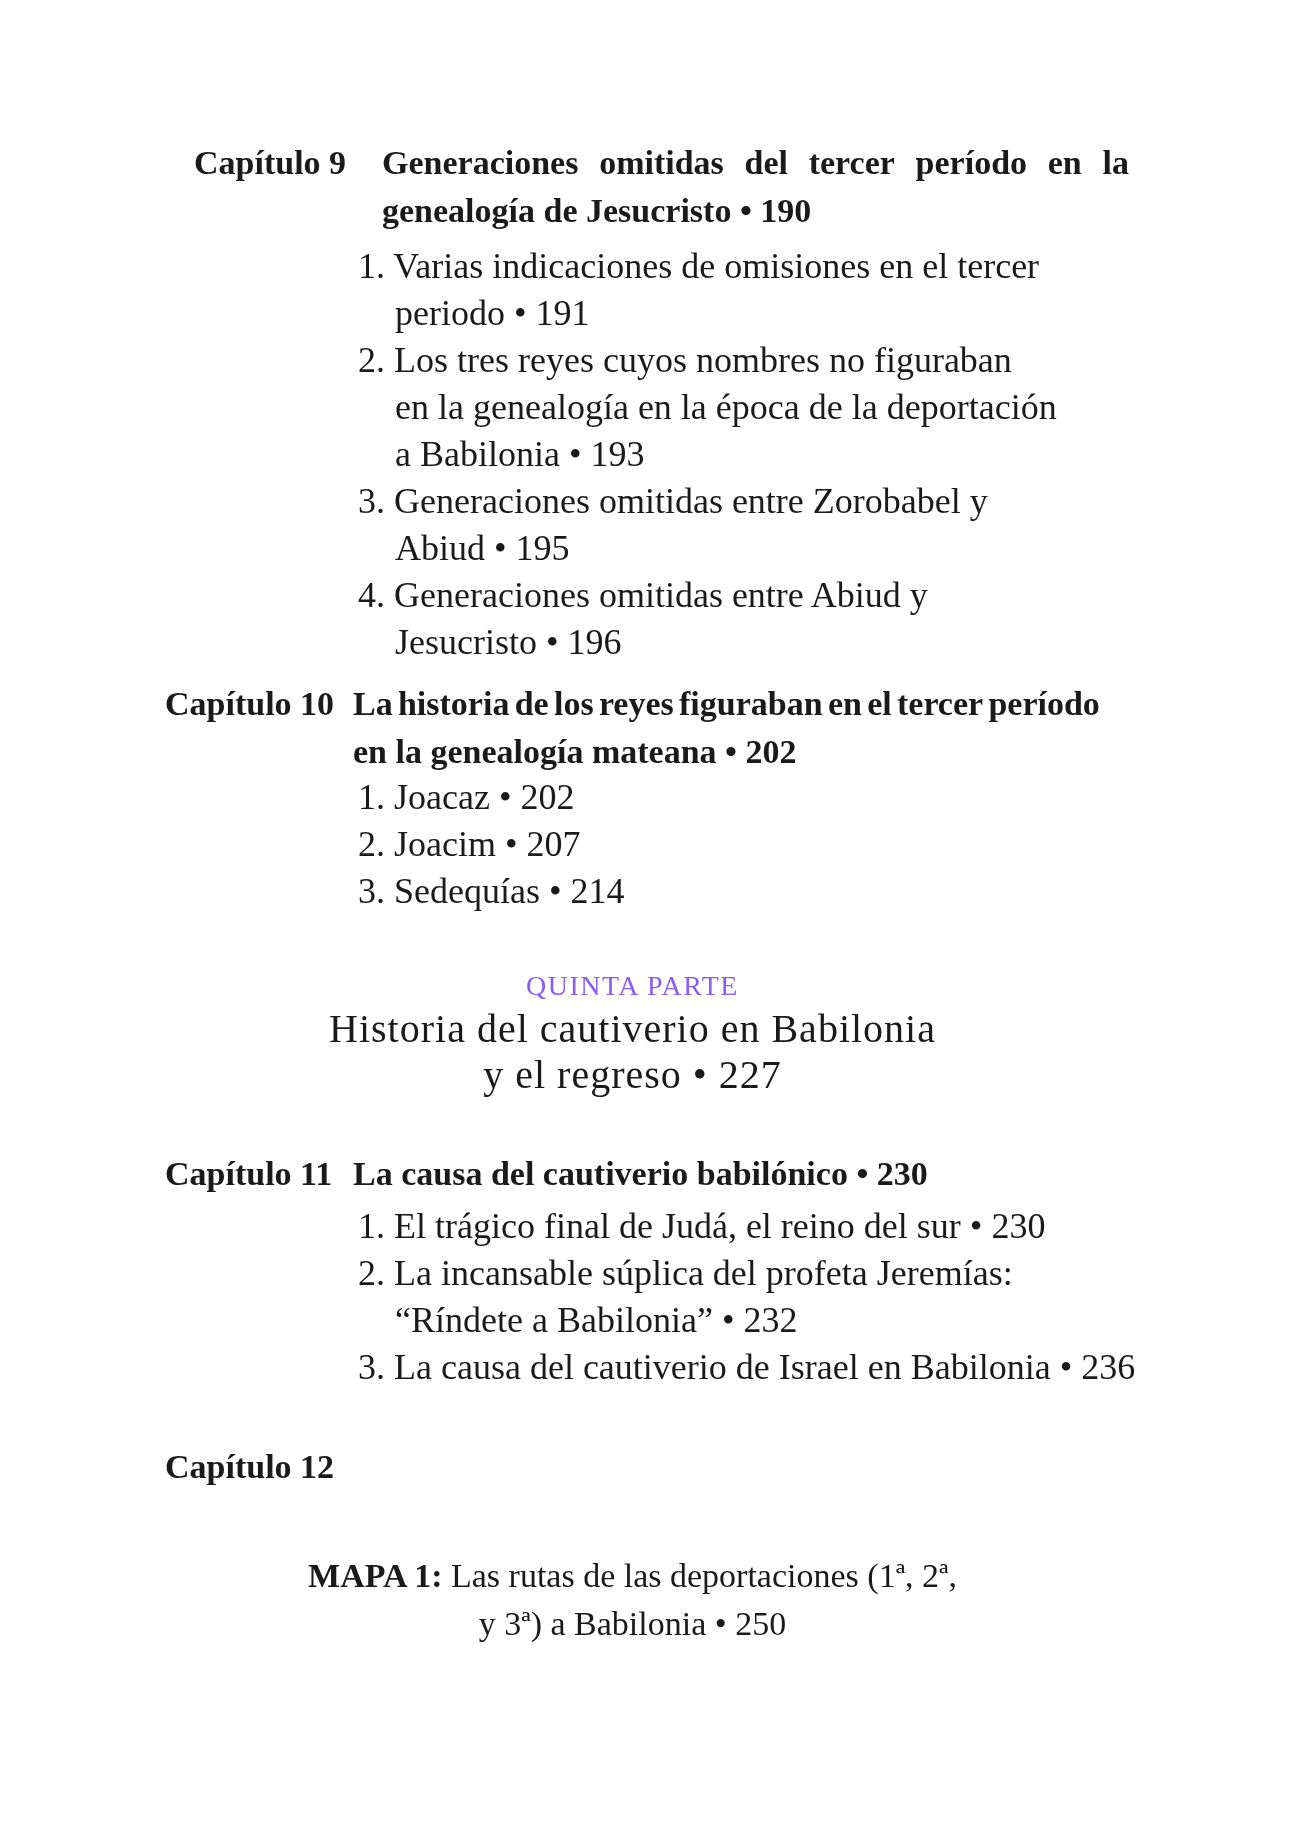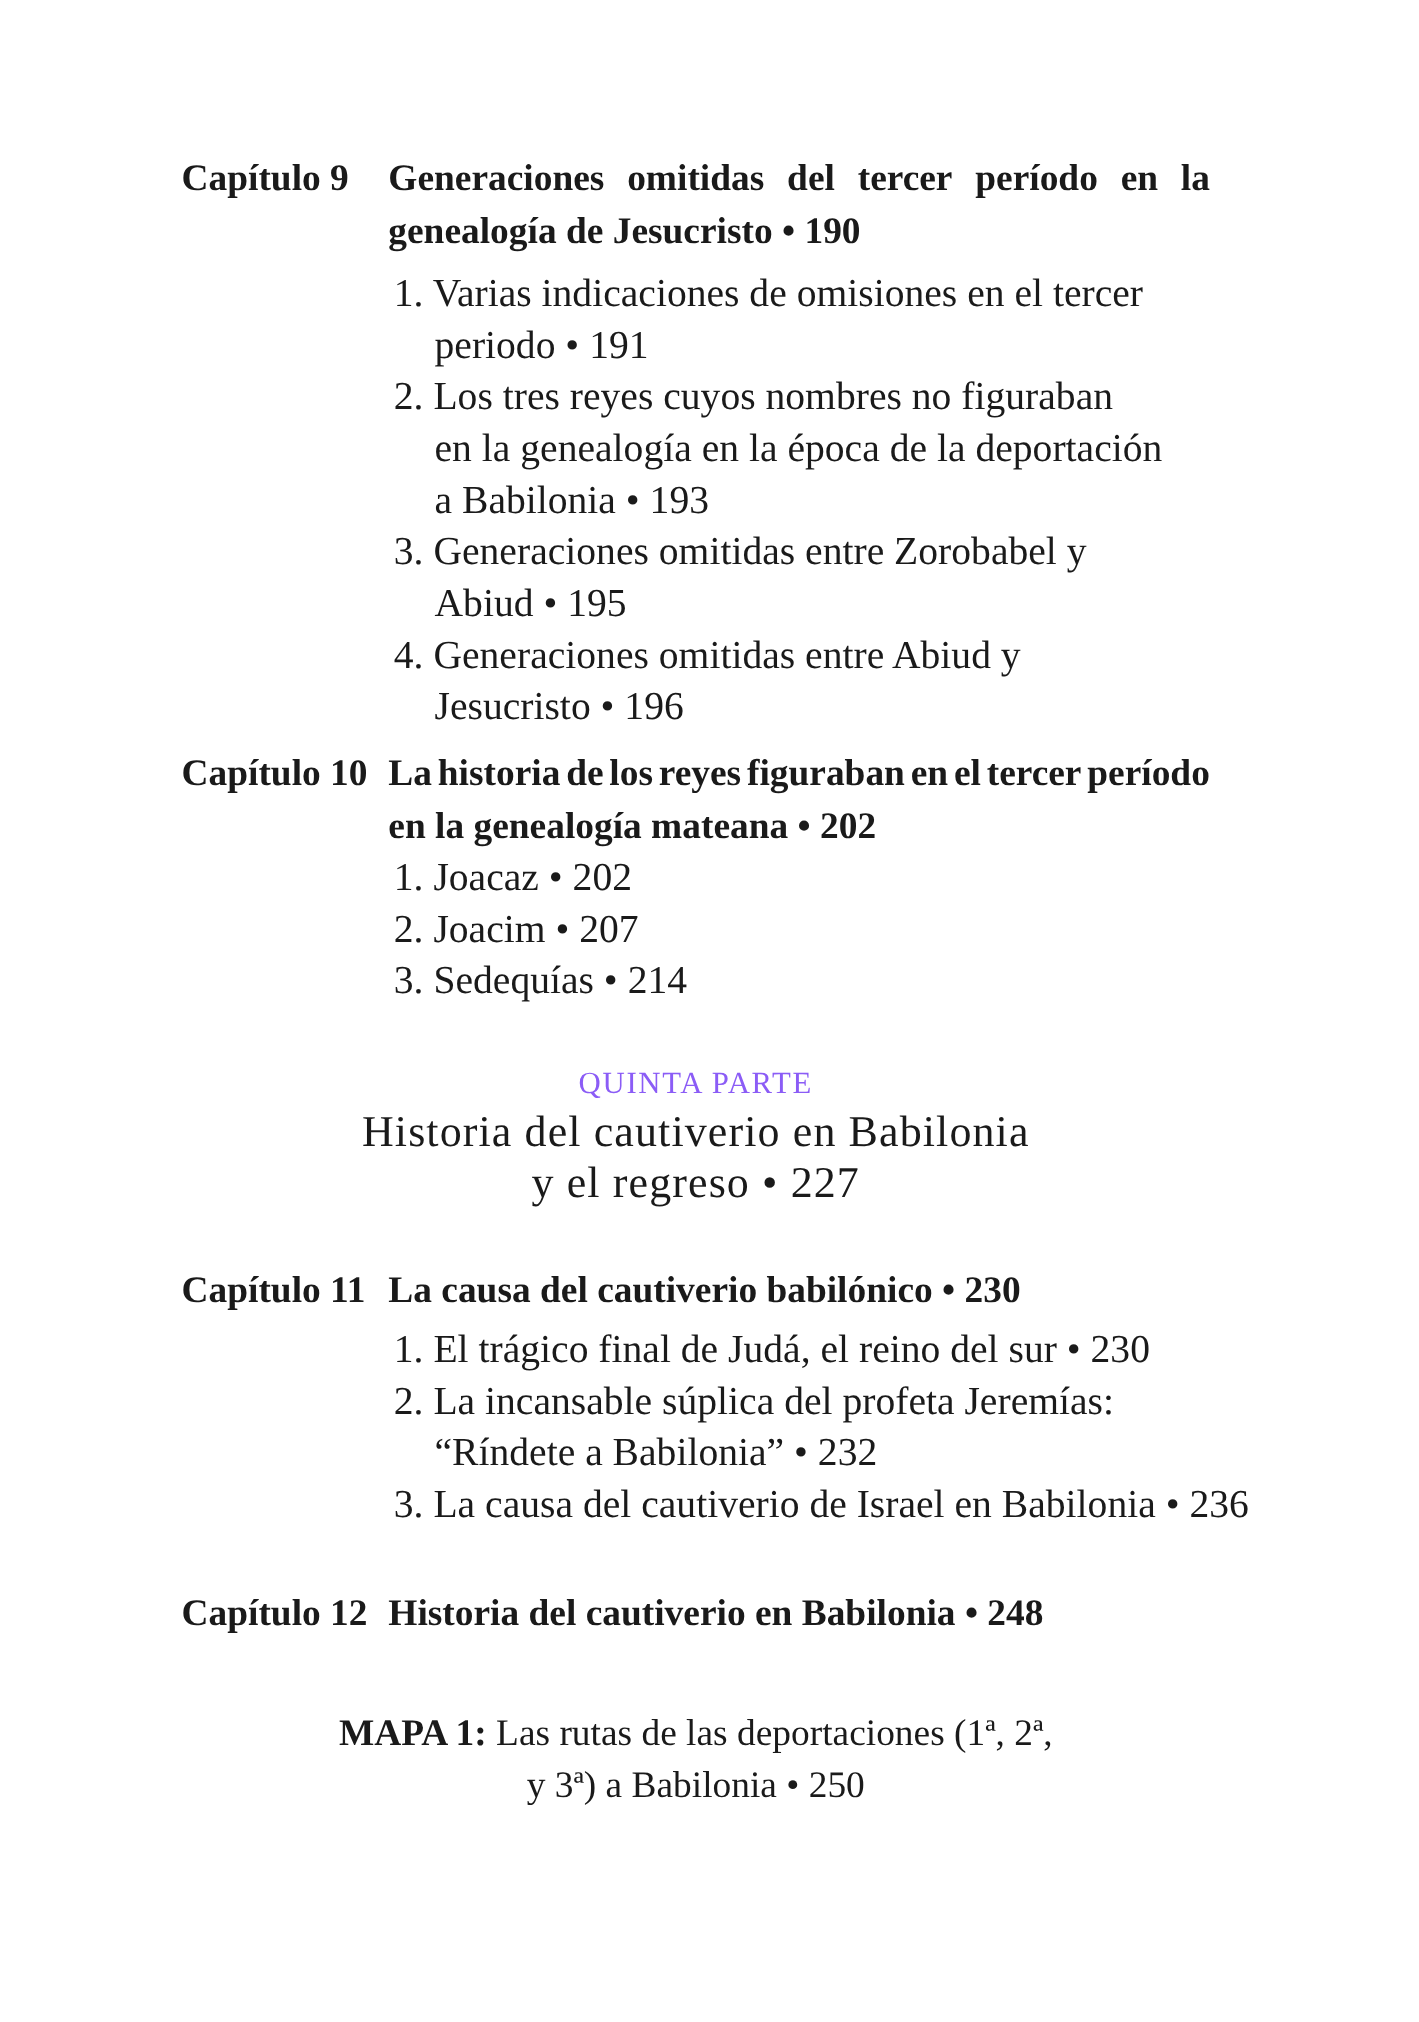--- a/index.html
+++ b/index.html
@@ -45,21 +45,21 @@
   }
   .part-title .part-line{white-space:nowrap;}
   
   .map-block{
     left:165px;width:935px;text-align:center;
     font-size:34px;line-height:48px;
   }
   .map-block .map-line{white-space:nowrap;}
   .map-label{font-weight:bold;}
   
-  .c9t{top:139px;}  .c9i{top:243px;}
+  .c9t{top:139px;margin-left:29px;}  .c9i{top:243px;}
   .c10t{top:680px;} .c10i{top:774px;}
   .kick-pos{top:971px;} .part-pos{top:1006px;}
   .c11t{top:1150px;} .c11i{top:1203px;}
   .c12t{top:1443px;}
   .map-pos{top:1552px;}
 </style>
 </head>
 <body>
 
 <section class="abs chapter c9t">
@@ -147,21 +147,18 @@
       <div class="item-line">2. La incansable súplica del profeta Jeremías:</div>
       <div class="item-line cont">“Ríndete a Babilonia” • 232</div>
     </div>
     <div class="item">
       <div class="item-line">3. La causa del cautiverio de Israel en Babilonia • 236</div>
     </div>
   </div>
 
 <section class="abs chapter c12t">
   <div class="chap-label">Capítulo 12</div>
-  <div class="chap-title">
-      <div class="title-line"><span>Historia del cautiverio en Babilonia</span><span class="pg"> • 248</span></div>
-    </div>
 </section>
 
 <div class="abs map-block map-pos">
     <div class="map-line"><span class="map-label">MAPA 1:</span> Las rutas de las deportaciones (1ª, 2ª,</div>
     <div class="map-line">y 3ª) a Babilonia • 250</div>
   </div>
 
 </body></html>

